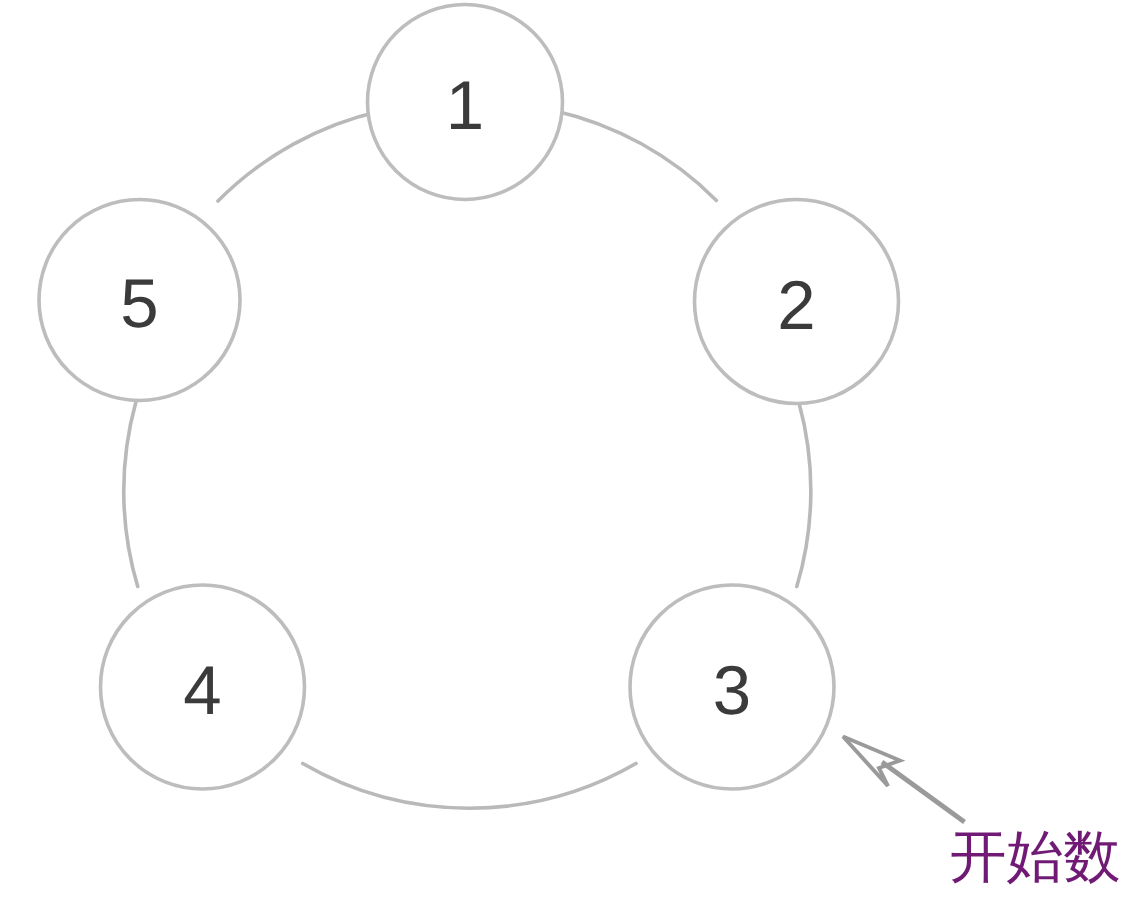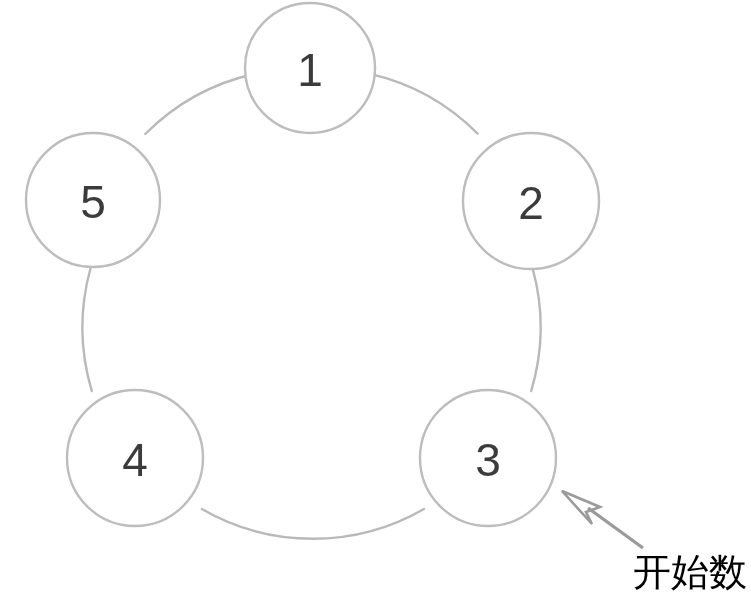--- a/index.html
+++ b/index.html
@@ -56,21 +56,21 @@
     stroke-linejoin: miter;
   }
   .annotation-text {
     position: absolute;
     left: 633px;
     top: 550px;
     font-family: "Liberation Sans", "DejaVu Sans", sans-serif;
     font-size: 38px;
     line-height: 44px;
     letter-spacing: 0px;
-    color: #000000;
+    color: #701a75;
     white-space: nowrap;
   }
 </style>
 </head>
 <body>
 
 <div id="canvas">
 
   <svg id="diagram-svg" viewBox="0 0 751 603">
 

